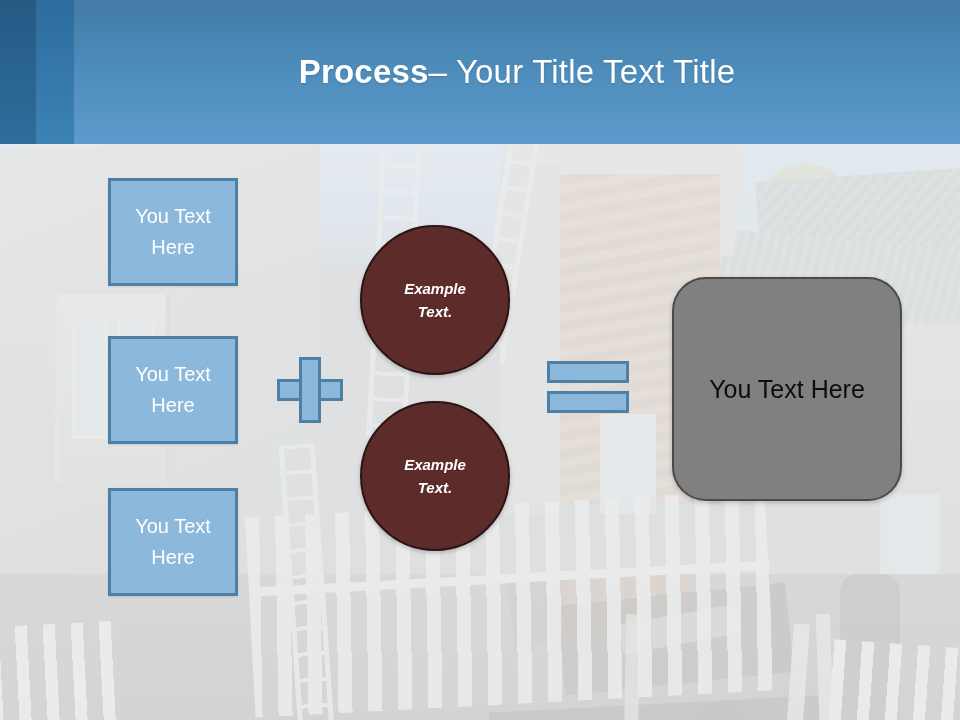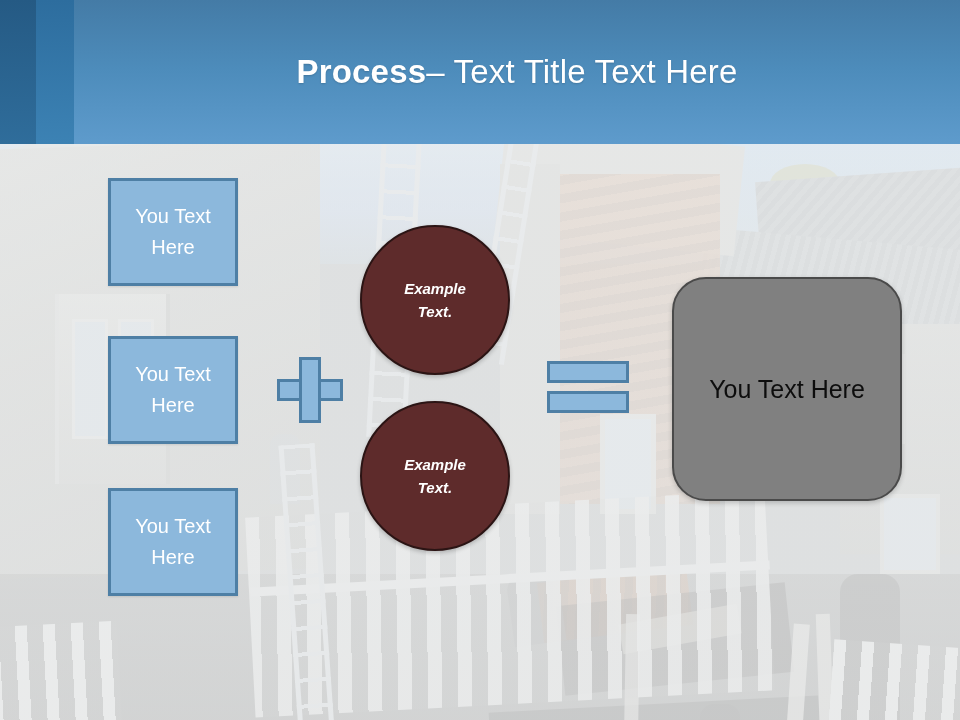--- a/index.html
+++ b/index.html
@@ -400,21 +400,21 @@
 
     <div class="photo-wash"></div>
   </div>
 
   <div class="header">
     <div class="hdr-band hdr-band-1"></div>
     <div class="hdr-band hdr-band-2"></div>
     <div class="hdr-band hdr-band-3"></div>
     <div class="hdr-title">
       <span class="bold">Process</span>
-        <span class="reg"> – Text Title Text Here</span>
+        <span class="reg"> – Your Title Text Title</span>
     </div>
   </div>
 
   <div class="blue-box bb1">
     <span>You Text Here</span>
   </div>
   <div class="blue-box bb2">
     <span>You Text Here</span>
   </div>
   <div class="blue-box bb3">

